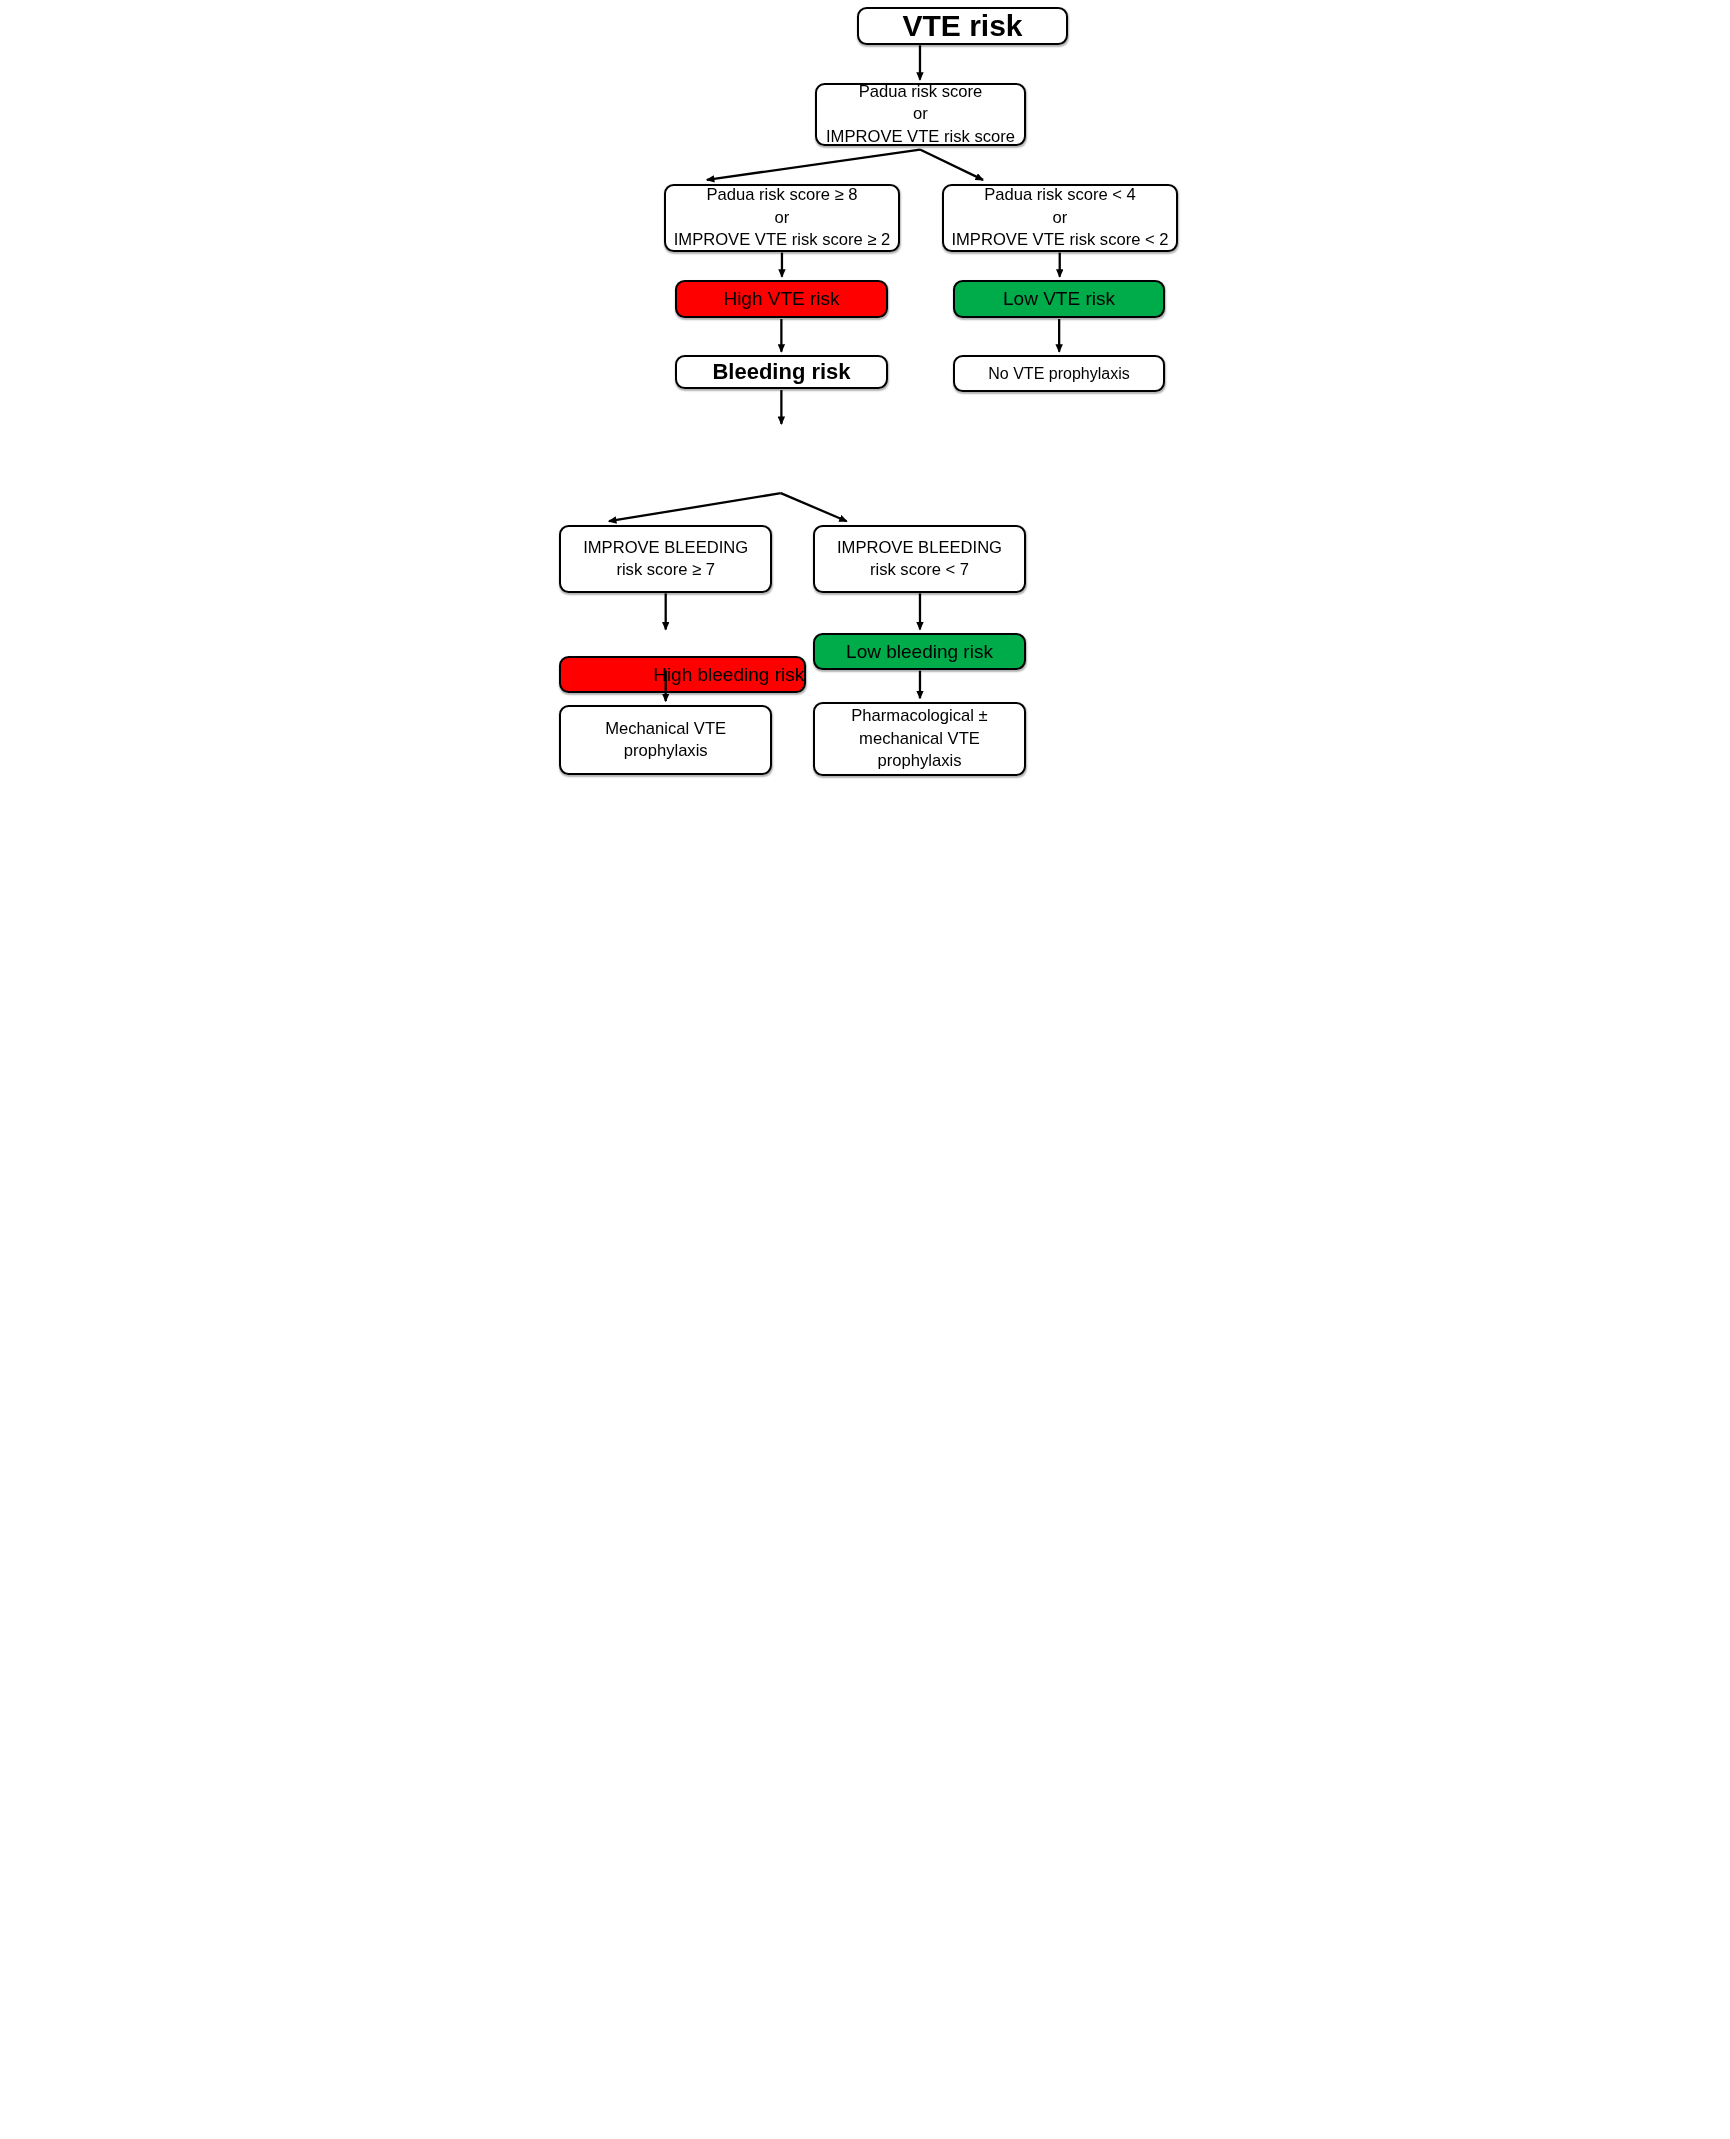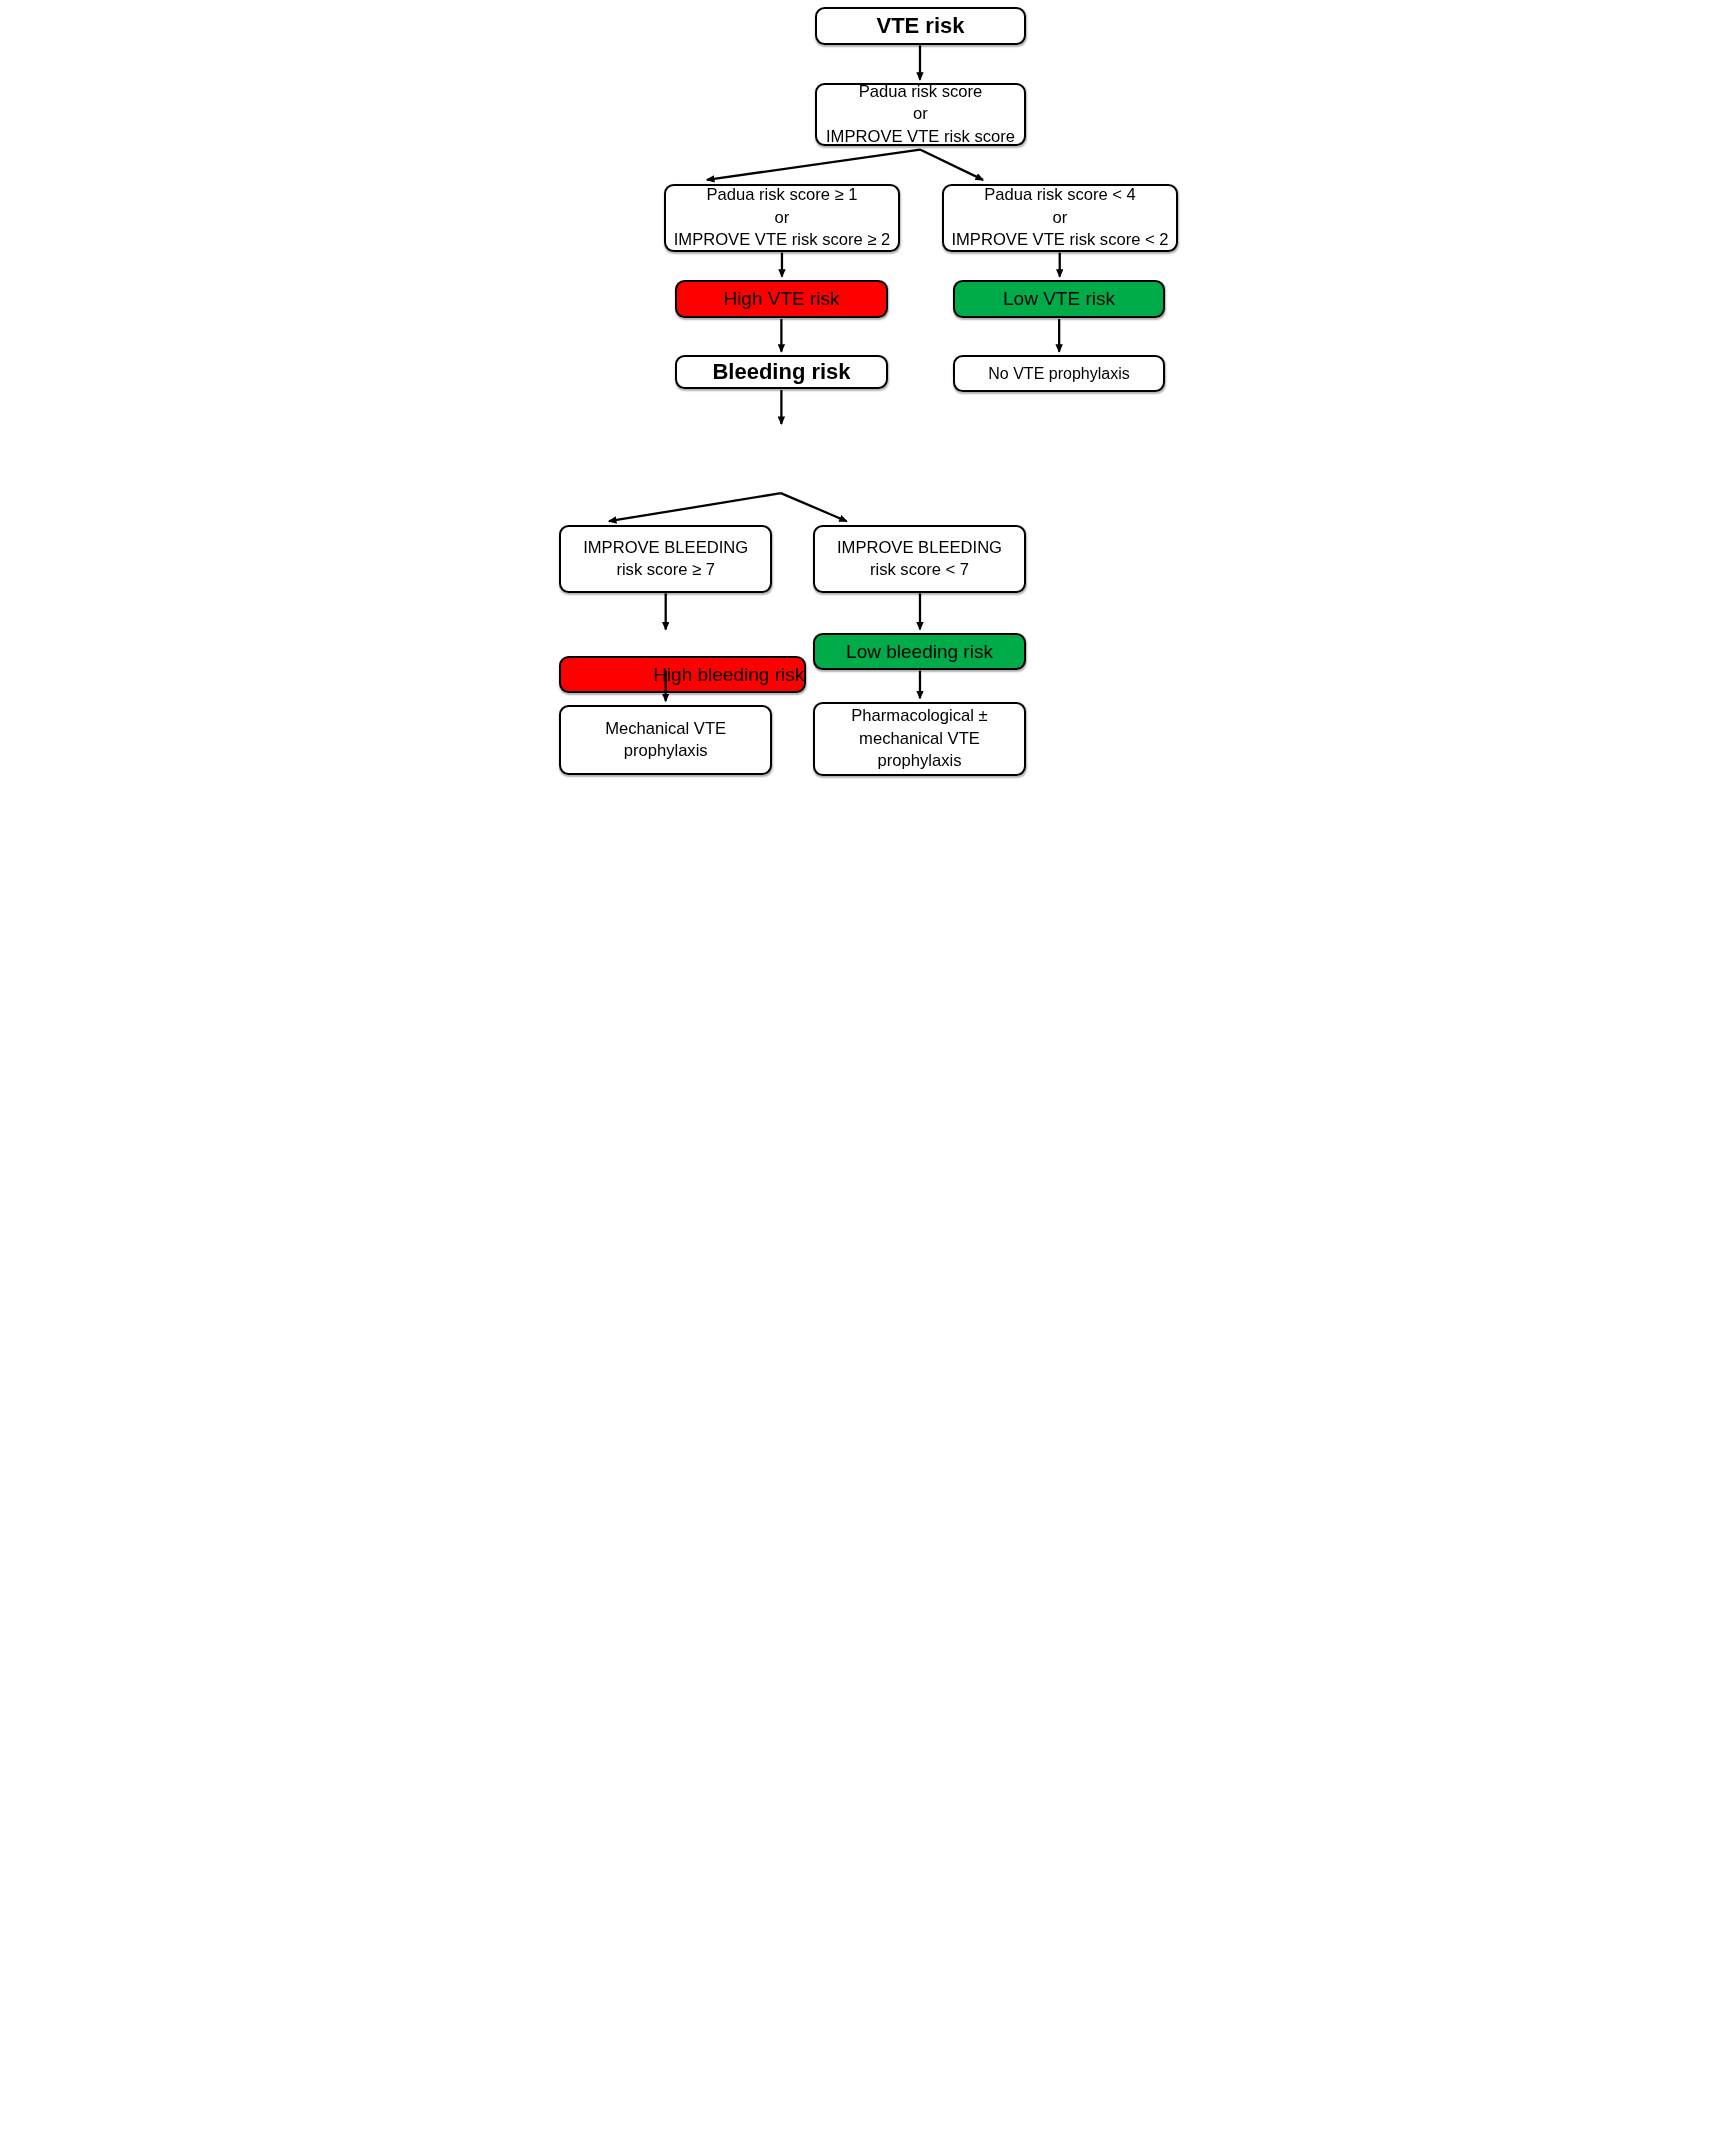--- a/index.html
+++ b/index.html
@@ -24,21 +24,21 @@
     position:absolute;box-sizing:border-box;z-index:1;
     background:var(--box-fill);
     border:2.3px solid var(--outline);
     border-radius:9.7px;
     display:flex;flex-direction:column;justify-content:center;align-items:center;
     text-align:center;line-height:1.35;
     box-shadow:0.6px 1.1px 1.7px rgba(0,0,0,0.30);
   }
   .node.red{background:var(--high-risk);}
   .node.green{background:var(--low-risk);}
-  .t-title{font-size:22px;font-weight:bold;}
+  .t-title{font-size:30px;font-weight:bold;margin-left:42px;}
   .t-sub{font-size:22px;font-weight:bold;}
   .t-body{font-size:16.6px;}
   .t-label{font-size:19px;}
   .t-label-sm{font-size:16px;}
   .t-out{font-size:16.6px;}
   
   .p-vte      {left:265px;top:6.9px;   width:211px;height:38px;}
   .p-score    {left:265px;top:83px;  width:211px;height:63px;}
   .p-padua-hi {left:114px;top:184px;  width:236px;height:68px;}
   .p-padua-lo {left:392px;top:184px;  width:236px;height:68px;}
@@ -85,21 +85,21 @@
     <div>VTE risk</div>
   </div>
 
   <div class="node t-body p-score">
     <div>Padua risk score</div>
     <div>or</div>
     <div>IMPROVE VTE risk score</div>
   </div>
 
   <div class="node t-body p-padua-hi">
-    <div>Padua risk score ≥ 1</div>
+    <div>Padua risk score ≥ 8</div>
     <div>or</div>
     <div>IMPROVE VTE risk score ≥ 2</div>
   </div>
 
   <div class="node t-body p-padua-lo">
     <div>Padua risk score &lt; 4</div>
     <div>or</div>
     <div>IMPROVE VTE risk score &lt; 2</div>
   </div>
 

